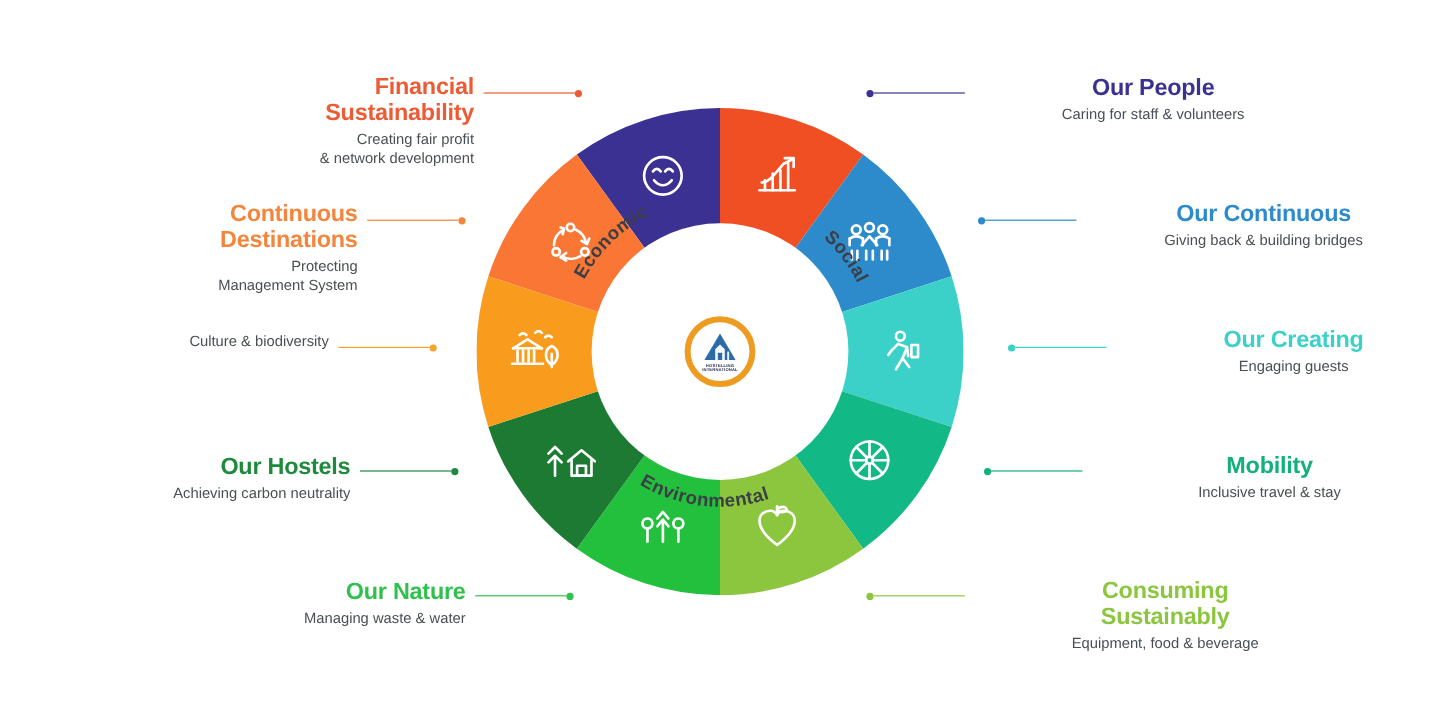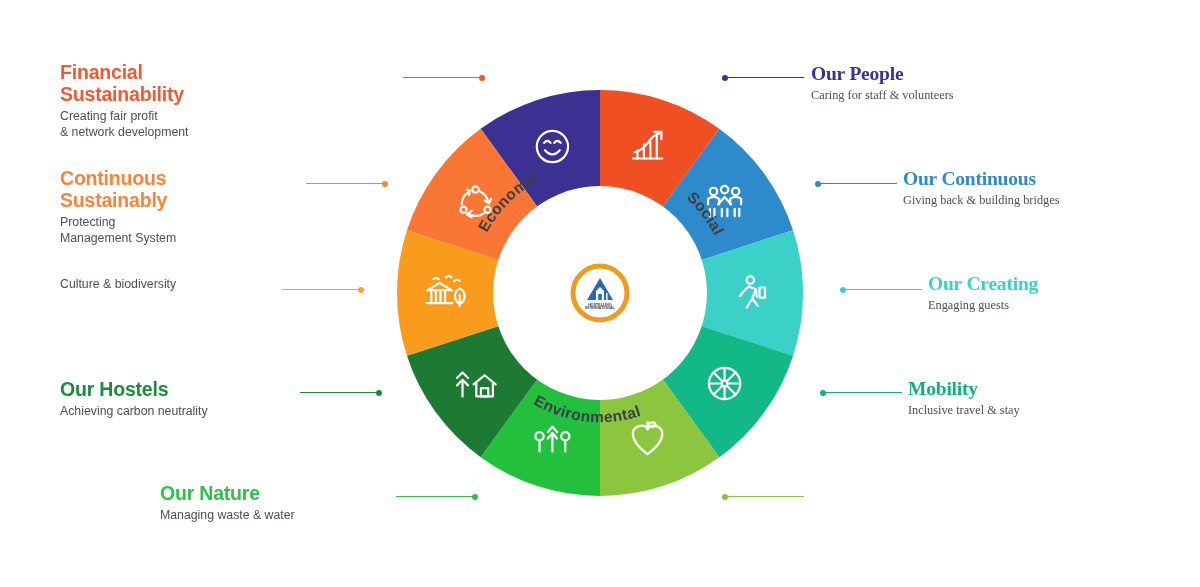--- a/index.html
+++ b/index.html
@@ -36,22 +36,22 @@
     letter-spacing: -0.2px;
     margin: 0;
   }
   .callout .sub {
     font-size: 12.3px;
     color: #4a4f55;
     line-height: 1.3;
     margin: 3px 0 0 0;
     font-weight: normal;
   }
-  .callout.left { text-align: left; }
-  .callout.right { text-align: left; font-family: Liberation Serif, serif; }
+  .callout.left { text-align: right; }
+  .callout.right { text-align: center; }
 
   
   .conn {
     position: absolute;
     height: 11px;
     display: flex;
     align-items: center;
   }
   .conn .dot {
     width: 6px; height: 6px;
@@ -245,21 +245,21 @@
     </div>
   </div>
   <div class="conn to-left" style="left:403px; top:72px; width:82px;">
     <div class="bar" style="background: rgb(236, 91, 51);"></div>
       <div class="dot" style="background: rgb(236, 91, 51);"></div>
   </div>
 
   <div class="callout left" style="left:60px; top:168px; width:238px;">
     <div class="title" style="color: rgb(244, 133, 60);">
       <span>Continuous</span><br>
-      <span>Sustainably</span>
+      <span>Destinations</span>
     </div>
     <div class="sub">
       <span>Protecting</span><br>
       <span>Management System</span>
     </div>
   </div>
   <div class="conn to-left" style="left:306px; top:178px; width:82px;">
     <div class="bar" style="background: rgb(244, 133, 60);"></div>
       <div class="dot" style="background: rgb(244, 133, 60);"></div>
   </div>
@@ -349,14 +349,23 @@
     </div>
     <div class="sub">
       <span>Inclusive travel &amp; stay</span>
     </div>
   </div>
 
   <div class="conn to-right" style="left:722px; top:491px; width:82px;">
     <div class="dot" style="background: rgb(140, 198, 63);"></div>
       <div class="bar" style="background: rgb(140, 198, 63);"></div>
   </div>
+  <div class="callout right" style="left:811px; top:482px; width:320px;">
+    <div class="title" style="color: rgb(140, 198, 63);">
+      <span>Consuming</span><br>
+      <span>Sustainably</span>
+    </div>
+    <div class="sub">
+      <span>Equipment, food &amp; beverage</span>
+    </div>
+  </div>
 
 </div>
 
 </body></html>

